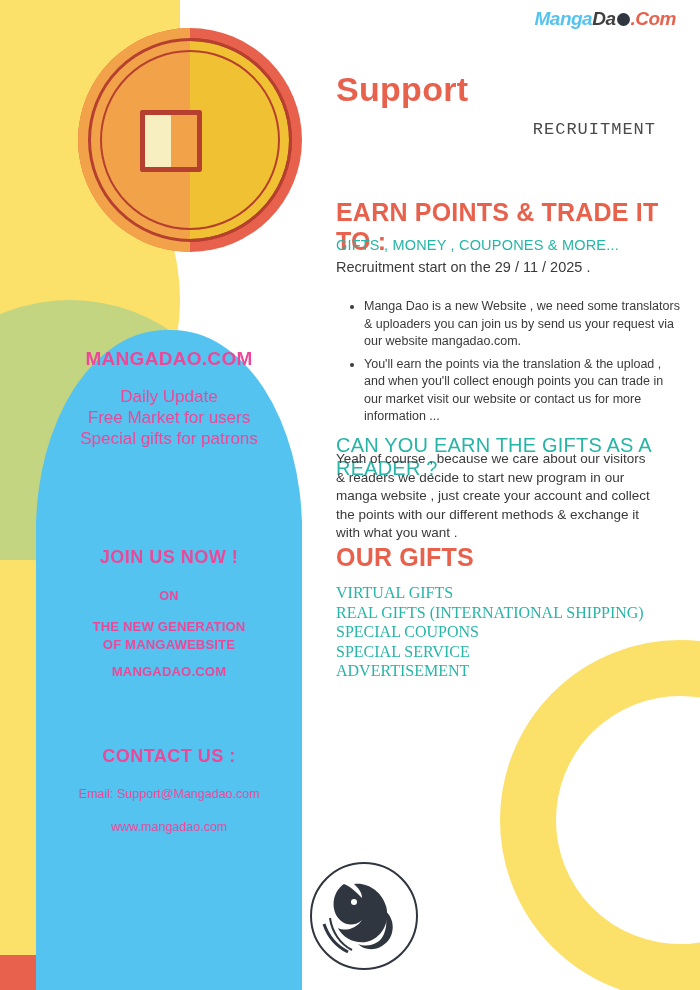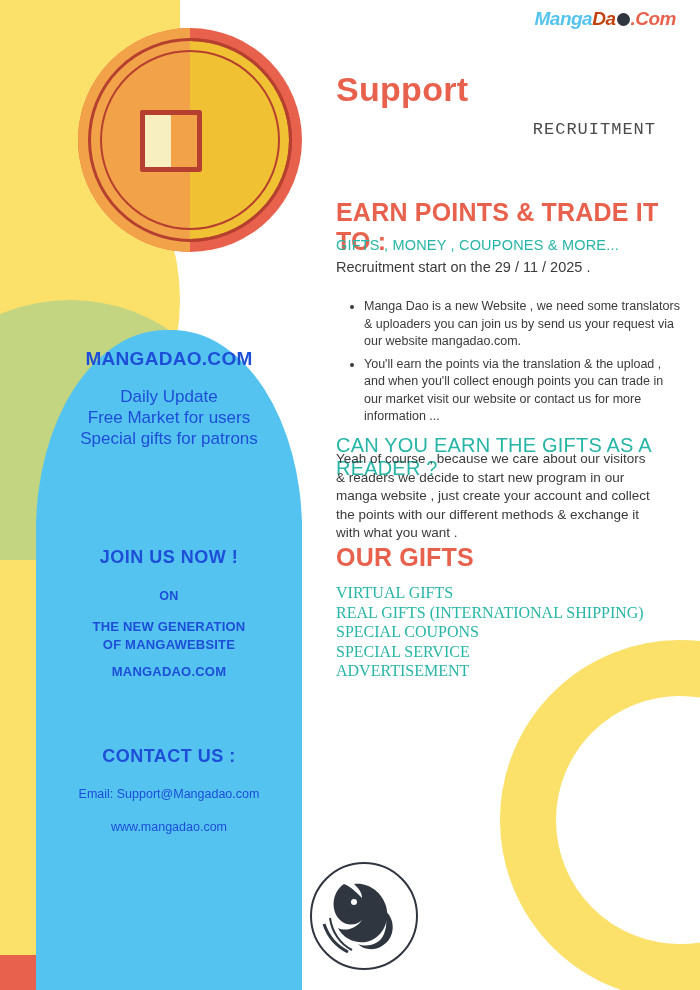--- a/index.html
+++ b/index.html
@@ -180,38 +180,38 @@
     position: absolute;
     right: 24px;
     top: 8px;
     font-family: "Liberation Sans", sans-serif;
     font-size: 19px;
     font-weight: bold;
     letter-spacing: -0.5px;
     white-space: nowrap;
   }
   .logo .l-manga { color: #54c3ef; font-style: italic; }
-  .logo .l-da { color: #c2410c; font-style: italic; text-align: right; }
+  .logo .l-da { color: #404040; font-style: italic; text-align: right; }
   .logo .l-o {
     display: inline-block;
     width: 13px; height: 13px;
     border-radius: 50%;
     background: #2f3640;
     vertical-align: -1px;
     margin: 0 1px;
   }
   .logo .l-com { color: #e8614d; font-style: italic; }
 
   
   .left-text {
     position: absolute;
     left: 36px;
     width: 266px;
     text-align: center;
-    color: #1d4ed8;
+    color: #ec4899;
   }
   .lt-site-title {
     top: 348px;
     font-size: 19px;
     font-weight: bold;
     letter-spacing: 0.3px;
   }
   .lt-lines {
     top: 386px;
     font-size: 17px;

